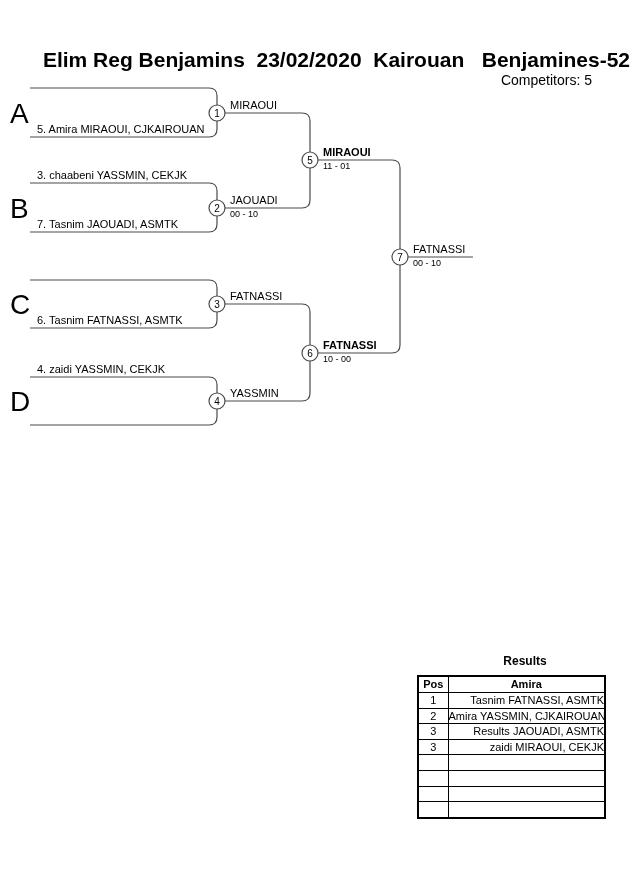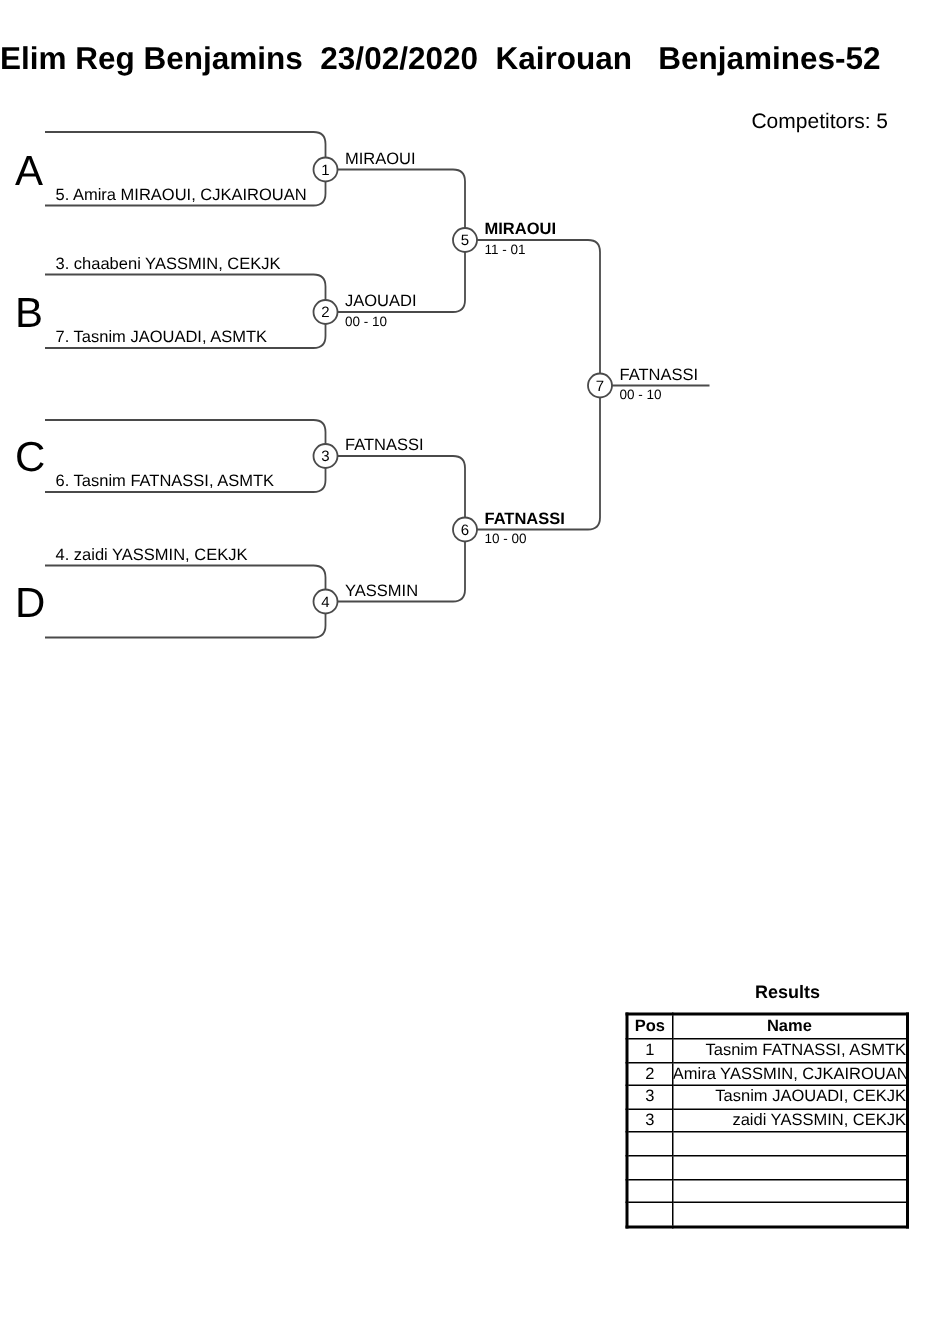--- a/index.html
+++ b/index.html
@@ -1,21 +1,21 @@
 <!DOCTYPE html>
 <html><head>
 <meta charset="utf-8">
 <style>
   html,body{margin:0;padding:0;background:#fff;}
   .page{
     position:relative;width:630px;height:891px;background:#ffffff;overflow:hidden;
     font-family:"Liberation Sans",sans-serif;color:#000;
   }
   .page-title{
-    position:absolute;top:28px;left:0;width:630px;text-align:left;
+    position:absolute;top:48px;left:0;width:630px;text-align:right;
     font-size:21px;font-weight:bold;white-space:pre;letter-spacing:0;
   }
   .competitors{
     position:absolute;top:72px;right:38px;font-size:14px;
   }
   svg.bracket{position:absolute;top:0;left:0;}
   svg .line{fill:none;stroke:#4a4a4a;stroke-width:1.2;}
   svg .node-circle{fill:#ffffff;stroke:#4a4a4a;stroke-width:1.2;}
   svg text{font-family:"Liberation Sans",sans-serif;fill:#000;}
   svg .group-letter{font-size:28px;}
@@ -107,39 +107,39 @@
   <div class="results">
     <div class="results-title">Results</div>
     <table class="results-table">
       <colgroup>
           <col class="c-pos">
           <col class="c-name">
         </colgroup>
       <thead>
         <tr>
           <th>Pos</th>
-          <th>Name</th>
+          <th>Amira</th>
         </tr>
       </thead>
       <tbody>
         <tr>
           <td class="pos">1</td>
           <td class="name">Tasnim FATNASSI, ASMTK</td>
         </tr>
         <tr>
           <td class="pos">2</td>
           <td class="name">Amira YASSMIN, CJKAIROUAN</td>
         </tr>
         <tr>
           <td class="pos">3</td>
-          <td class="name">Tasnim JAOUADI, CEKJK</td>
+          <td class="name">Results JAOUADI, ASMTK</td>
         </tr>
         <tr>
           <td class="pos">3</td>
-          <td class="name">zaidi YASSMIN, CEKJK</td>
+          <td class="name">zaidi MIRAOUI, CEKJK</td>
         </tr>
         <tr>
           <td class="pos"></td>
           <td class="name"></td>
         </tr>
         <tr>
           <td class="pos"></td>
           <td class="name"></td>
         </tr>
         <tr>

